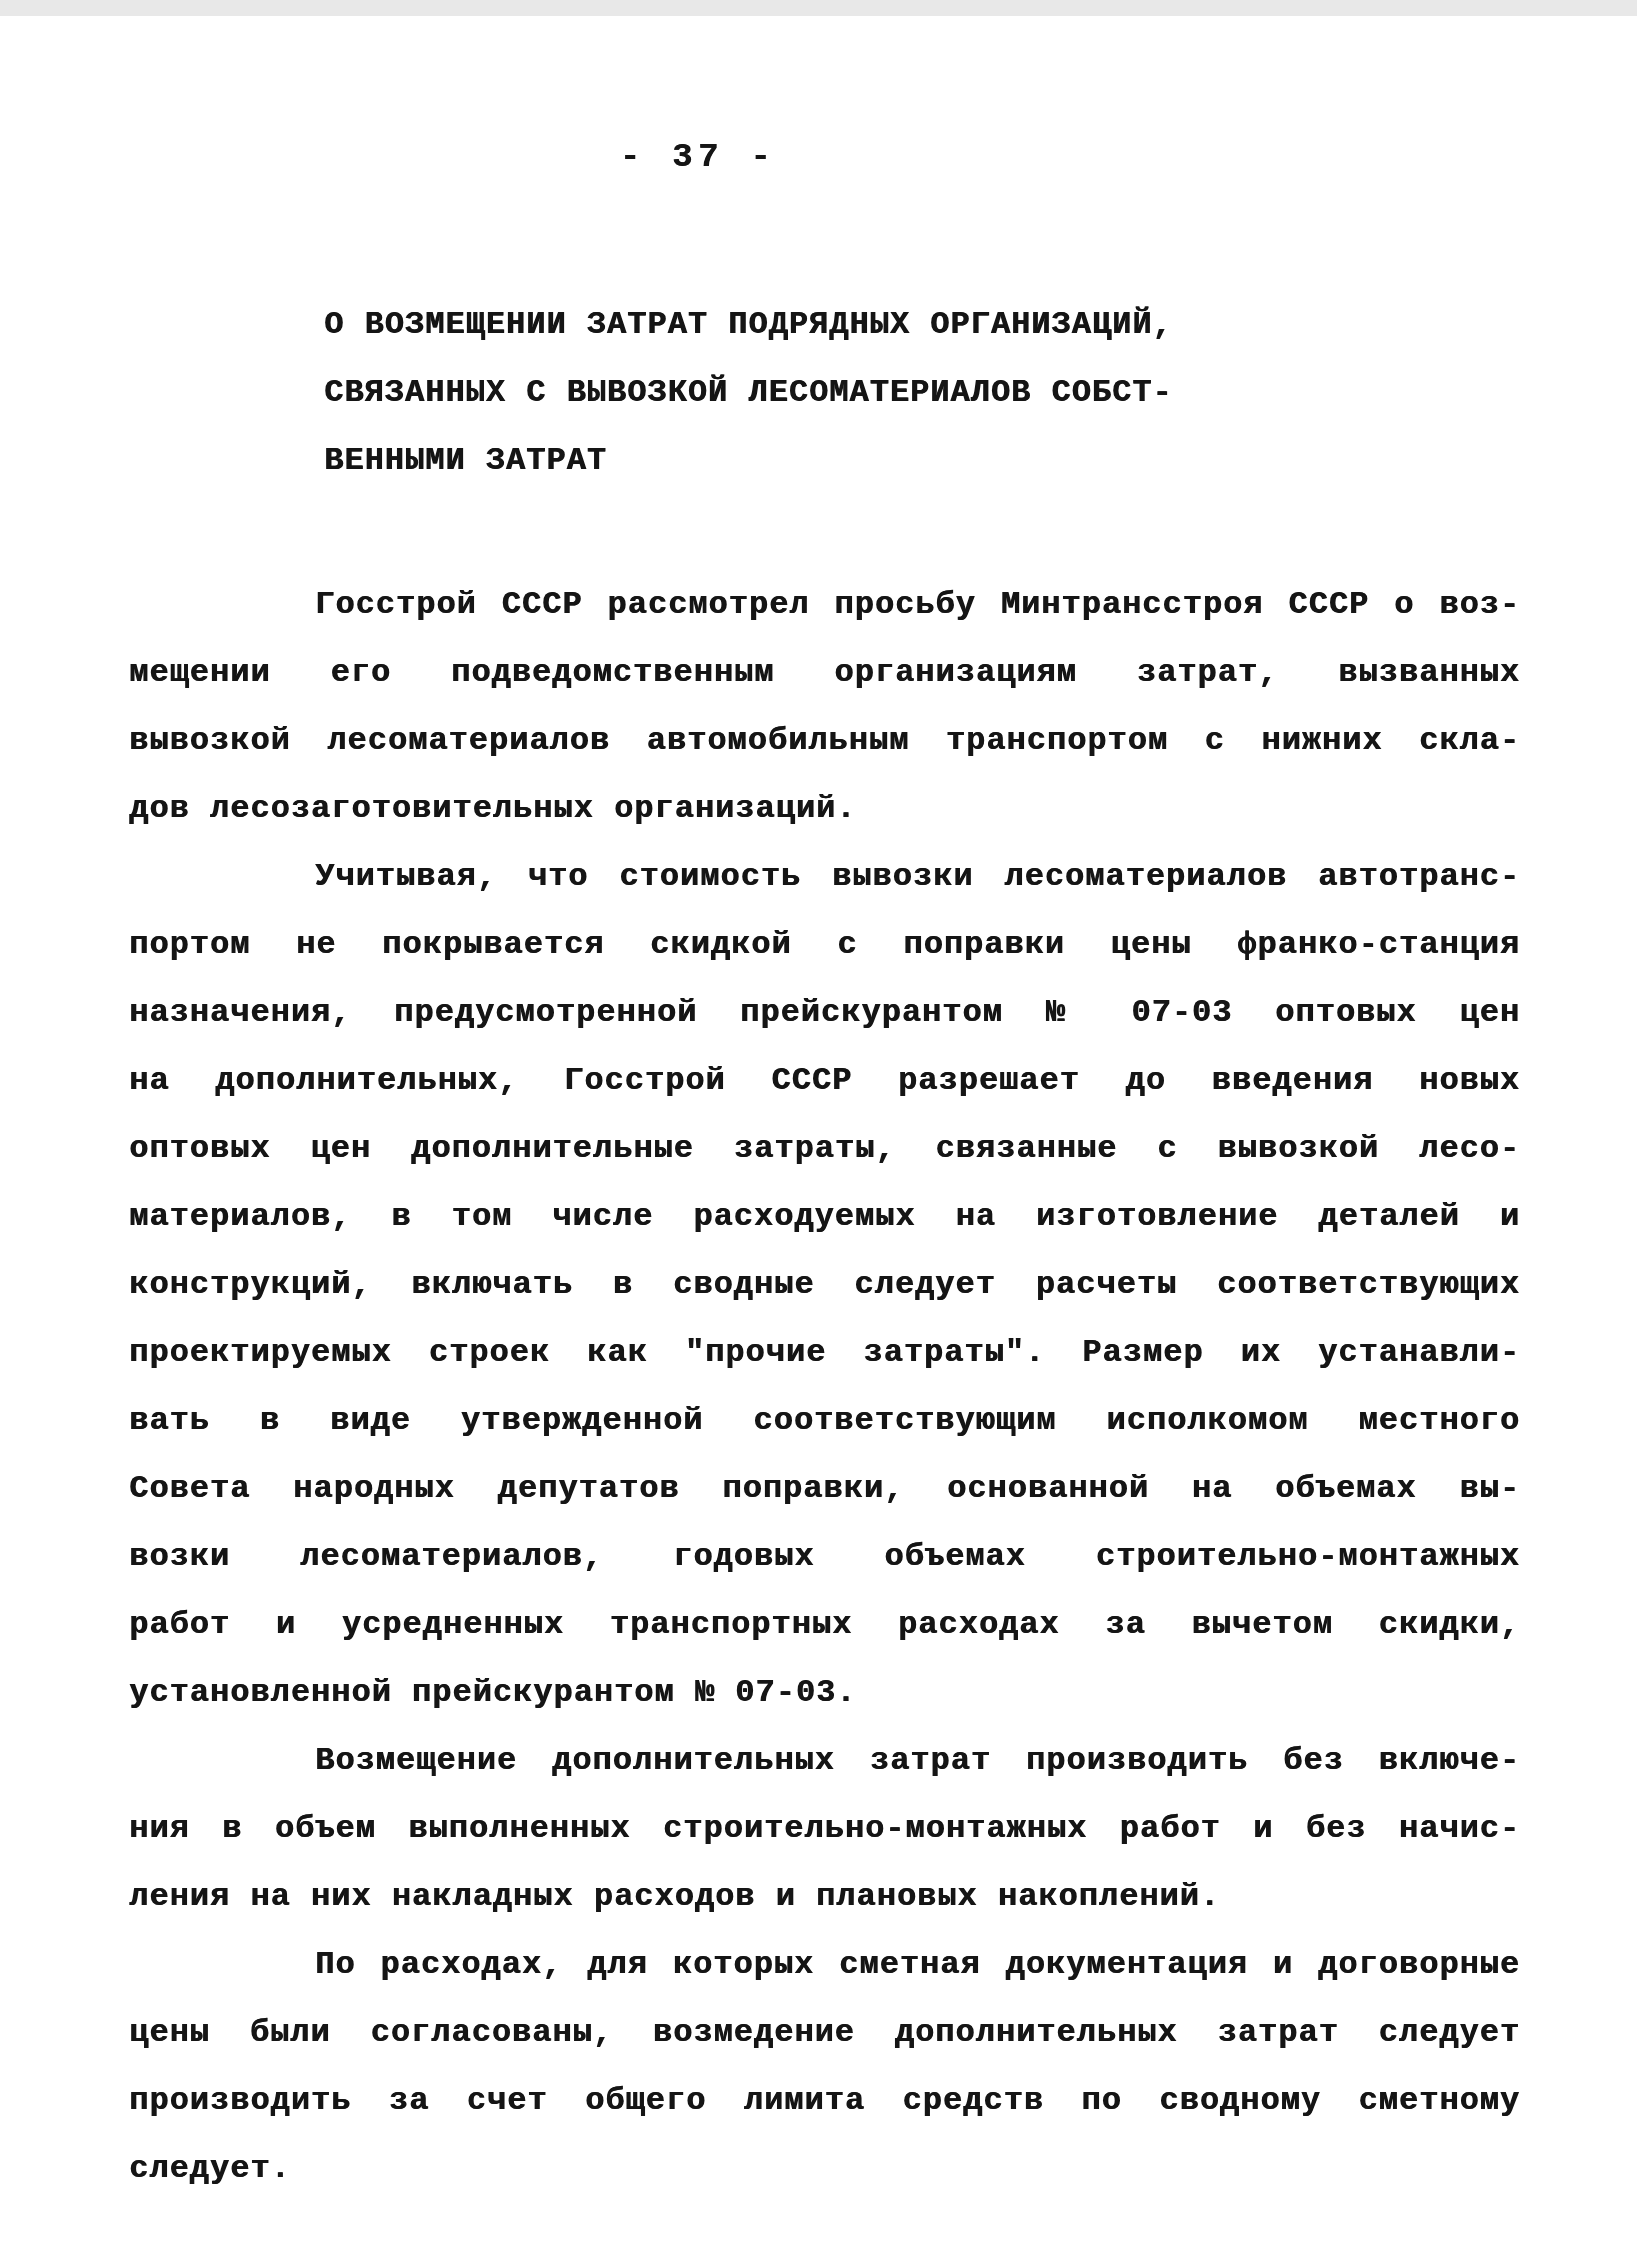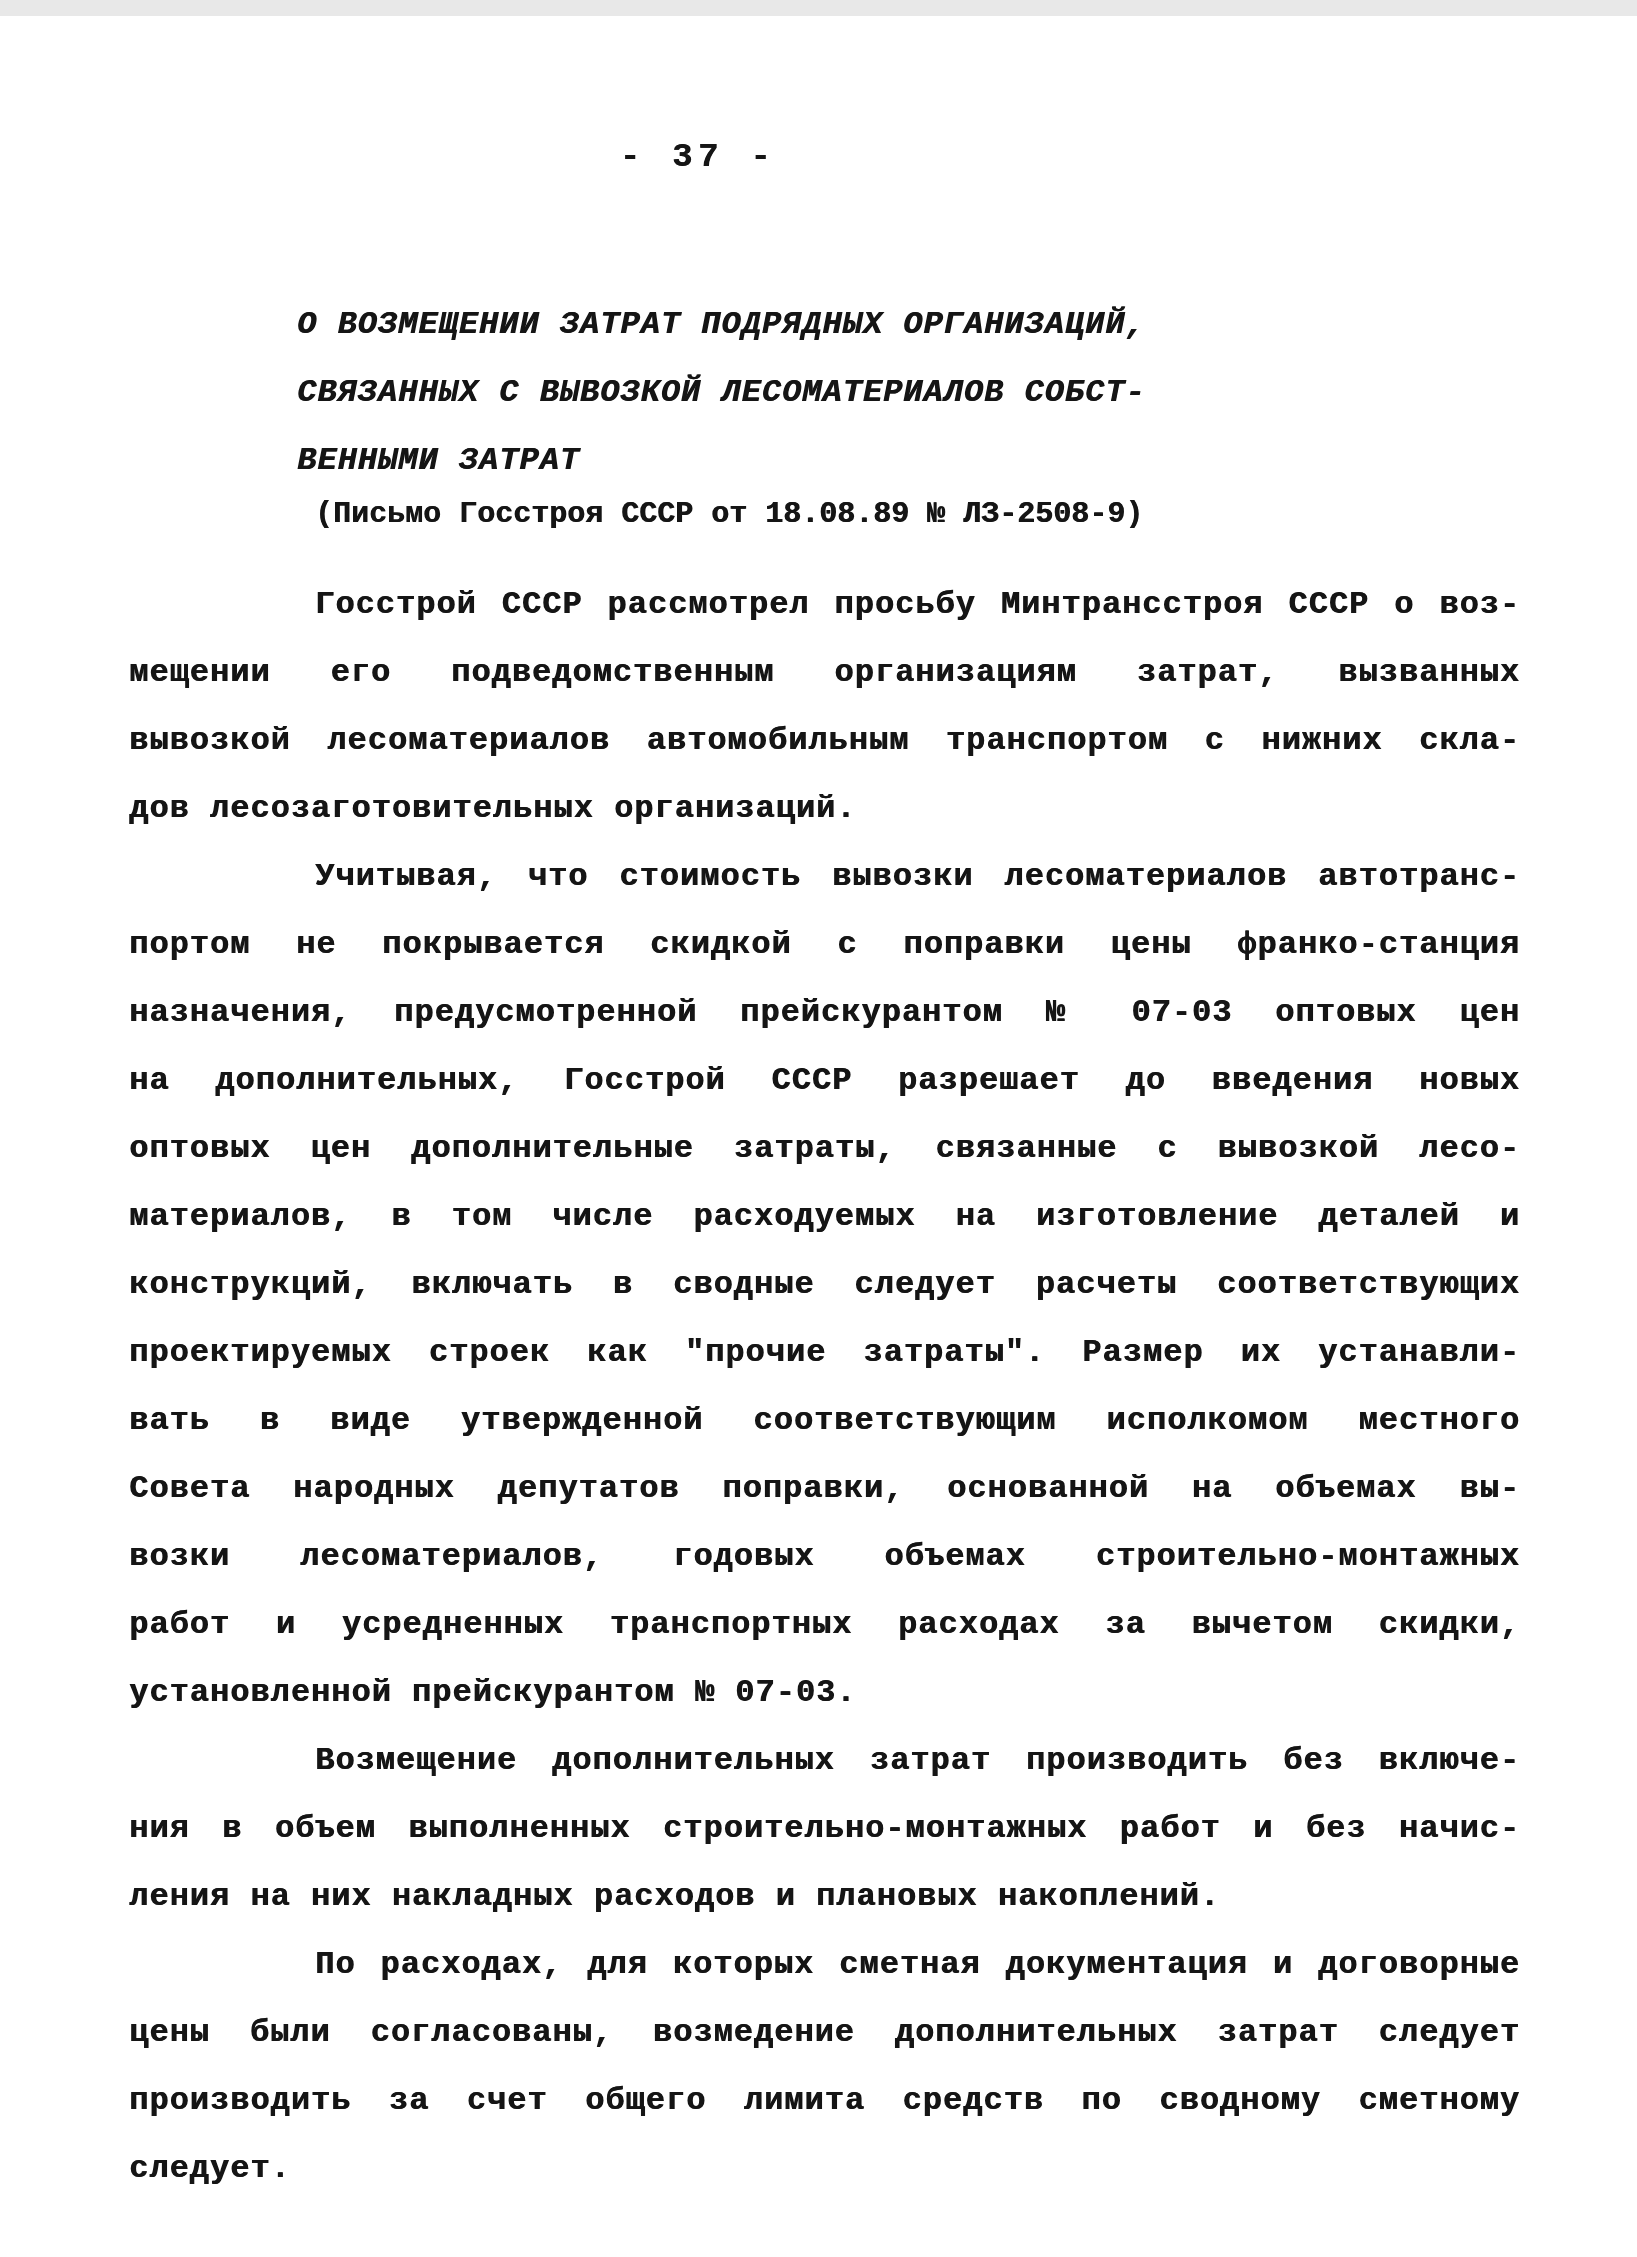--- a/index.html
+++ b/index.html
@@ -27,27 +27,26 @@
     left: 0;
     width: 1396px;              
     text-align: center;
     font-size: 34px;
     letter-spacing: 5.7px;
     text-shadow: 0.6px 0 0 currentColor;
   }
   .doc-title {
     position: absolute;
     top: 275px;
-    left: 297px;
+    left: 324px;
     width: 956px;
     font-size: 32px;
     line-height: 68px;
     letter-spacing: 1px;
     text-shadow: 0.7px 0 0 currentColor;
-    font-style: italic;
   }
   .doc-title .t-line {
     white-space: nowrap;
   }
   .reference {
     position: absolute;
     top: 481px;
     left: 315px;
     font-size: 30px;
     letter-spacing: 0px;
@@ -85,21 +84,20 @@
 <div class="page">
 
   <div class="page-number">- 37 -</div>
 
   <div class="doc-title">
     <div class="t-line">О ВОЗМЕЩЕНИИ ЗАТРАТ ПОДРЯДНЫХ ОРГАНИЗАЦИЙ,</div>
     <div class="t-line">СВЯЗАННЫХ С ВЫВОЗКОЙ ЛЕСОМАТЕРИАЛОВ СОБСТ-</div>
     <div class="t-line">ВЕННЫМИ ЗАТРАТ</div>
   </div>
 
-  <div class="reference">(Письмо Госстроя СССР от 18.08.89 № ЛЗ-2508-9)</div>
 
   <div class="doc-body">
     <div class="line j indent">Госстрой СССР рассмотрел просьбу Минтрансстроя СССР о воз-</div>
     <div class="line j">мещении его подведомственным организациям затрат, вызванных</div>
     <div class="line j">вывозкой лесоматериалов автомобильным транспортом с нижних скла-</div>
     <div class="line">дов лесозаготовительных организаций.</div>
     <div class="line j indent">Учитывая, что стоимость вывозки лесоматериалов автотранс-</div>
     <div class="line j">портом не покрывается скидкой с поправки цены франко-станция</div>
     <div class="line j">назначения, предусмотренной прейскурантом № 07-03 оптовых цен</div>
     <div class="line j">на дополнительных, Госстрой СССР разрешает до введения новых</div>

